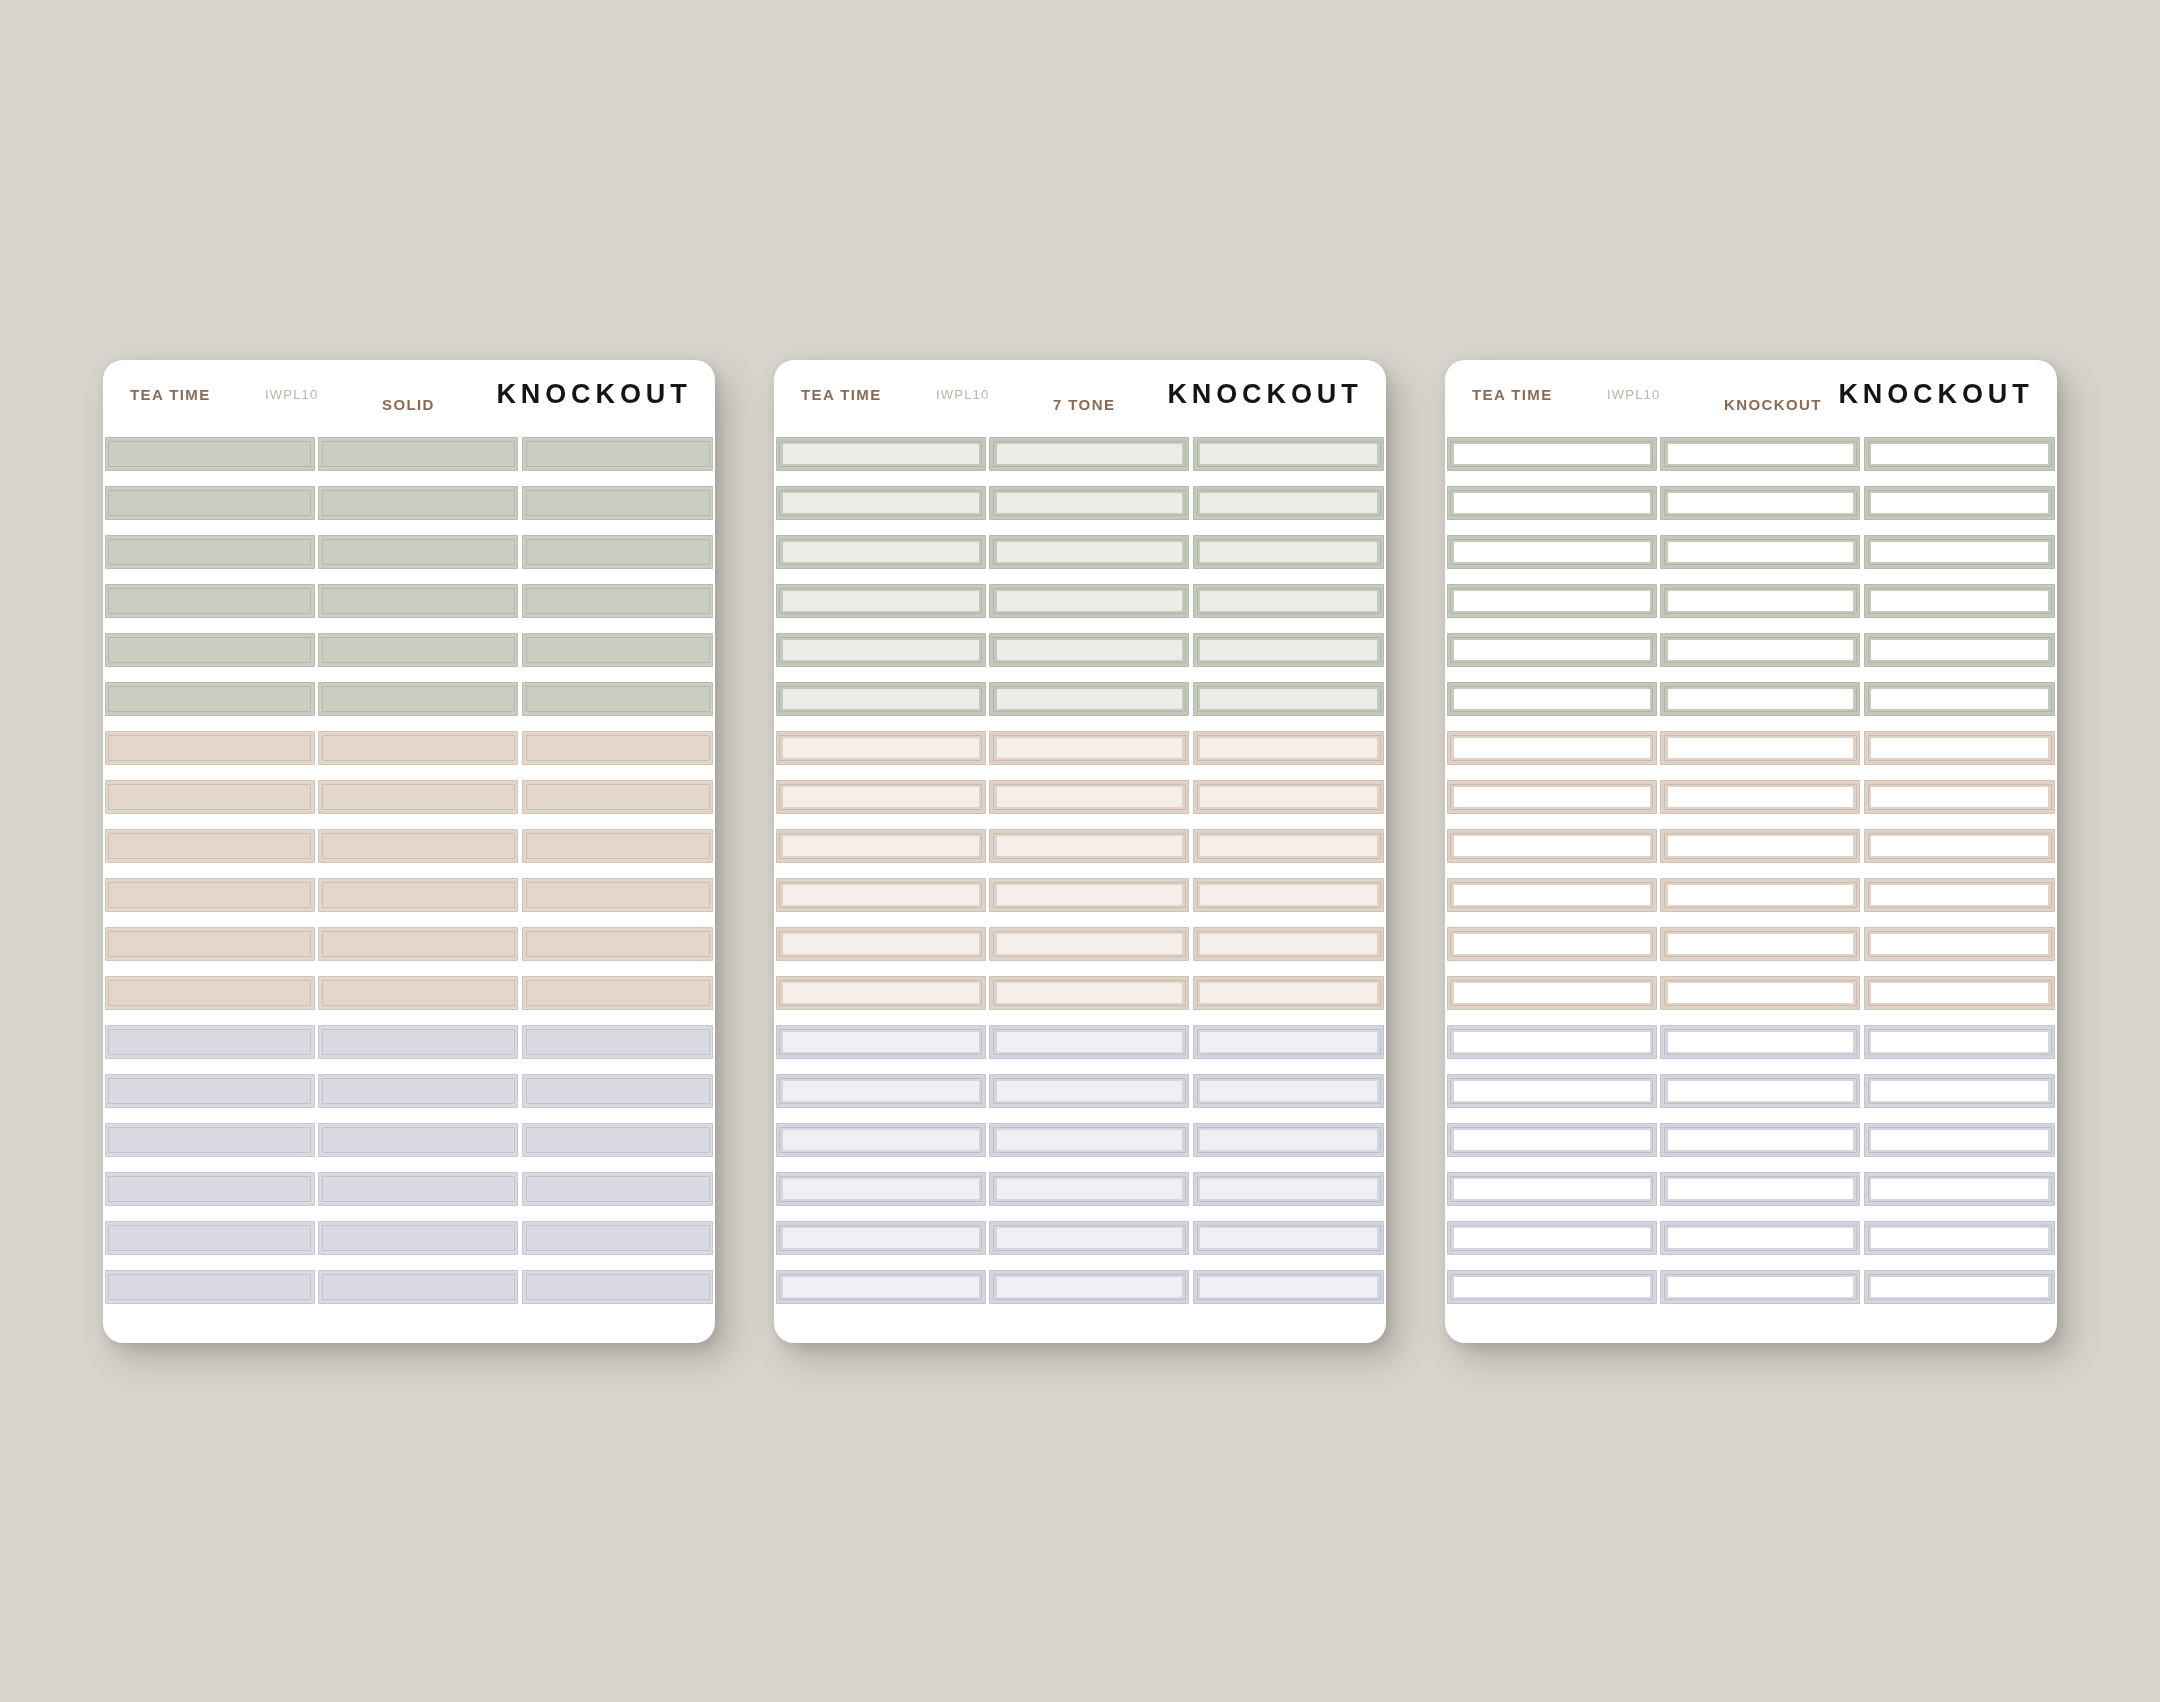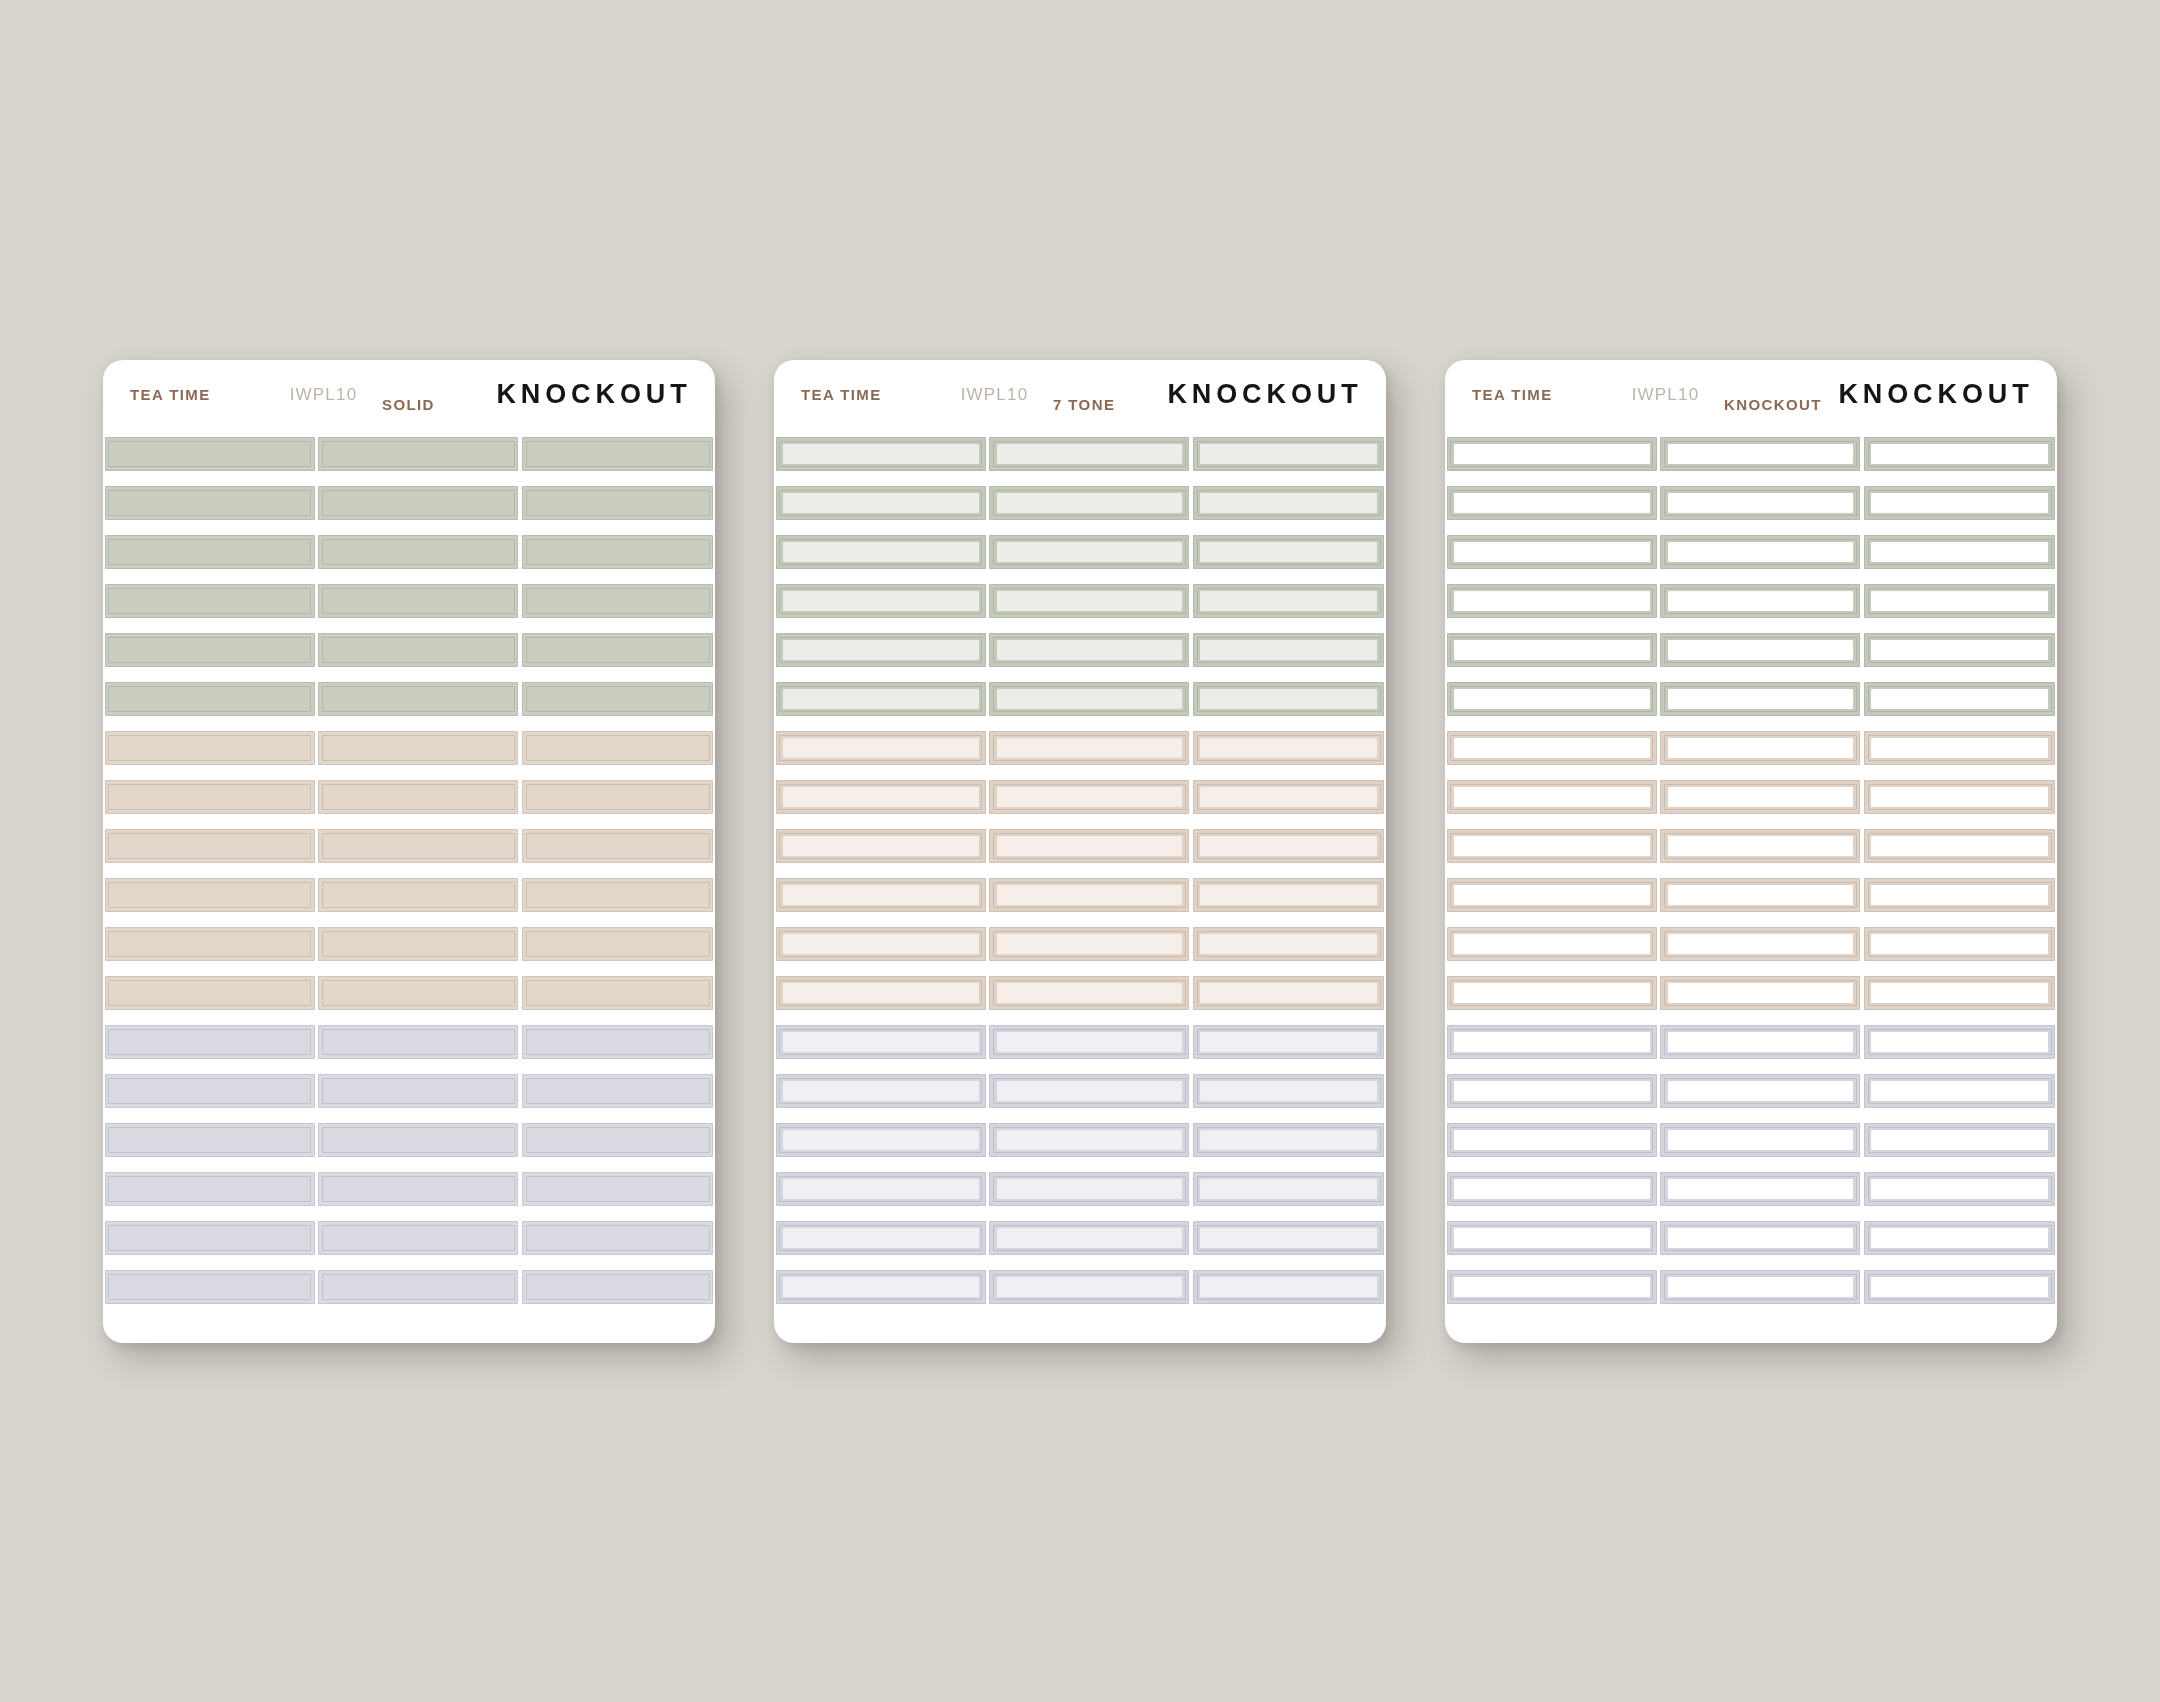--- a/index.html
+++ b/index.html
@@ -58,27 +58,27 @@
   }
   .hdr-brand {
     font-size: 15px;
     letter-spacing: 1.4px;
     font-weight: bold;
     color: #8a6a55;
     white-space: nowrap;
     width: 135px;
   }
   .hdr-code {
-    font-size: 17px;
+    font-size: 13px;
     letter-spacing: 1.2px;
     font-weight: normal;
     color: #bdb4ab;
     white-space: nowrap;
     width: 117px;
-    text-align: center;
+    text-align: left;
   }
   .hdr-variant {
     font-size: 15px;
     letter-spacing: 1.4px;
     font-weight: bold;
     color: #8a6a55;
     white-space: nowrap;
     flex: 1 1 auto;
     text-align: left;
     margin-top: 20px;

